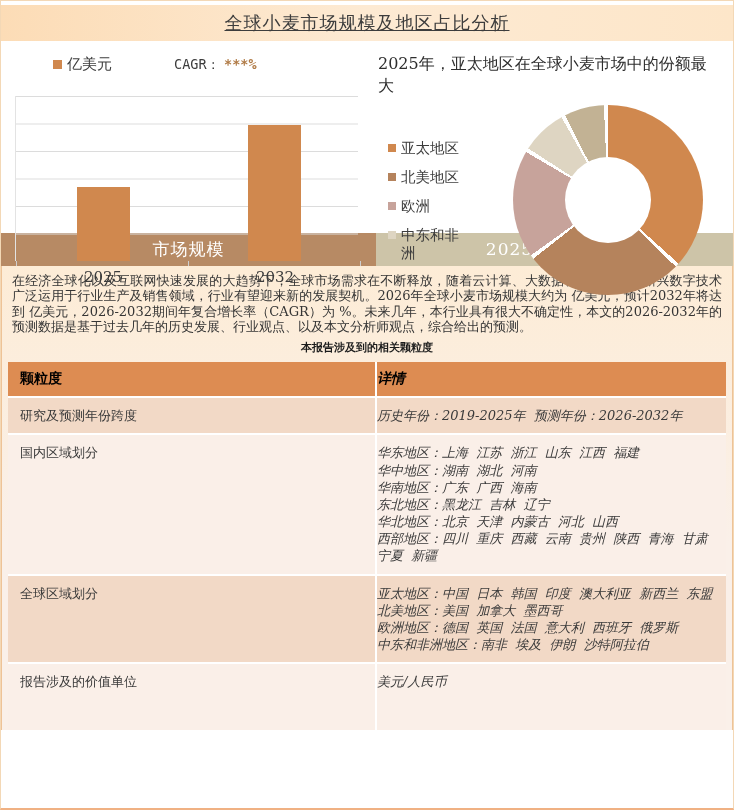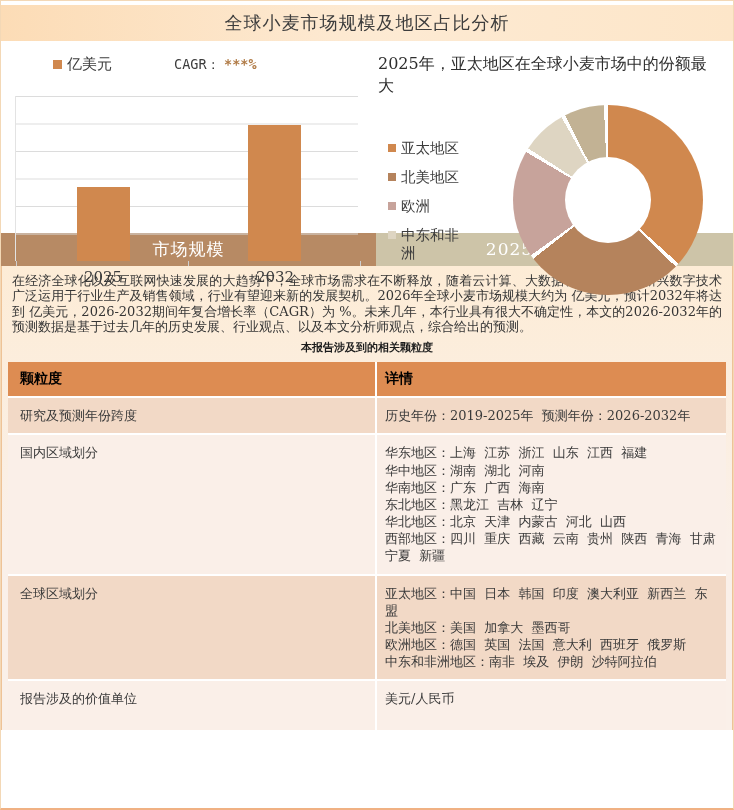--- a/index.html
+++ b/index.html
@@ -4,21 +4,21 @@
 <style>
   * { margin:0; padding:0; box-sizing:border-box; }
   body { background:#fff; font-family:"DejaVu Serif","Liberation Serif",serif; }
   .page { position:relative; width:734px; height:810px; background:#fff; overflow:hidden;
           border:1px solid #f3d8b6; border-bottom:2px solid #f0b183; }
 
   
   .title-bar { margin-top:4px; height:36px;
                background:linear-gradient(90deg,#fcdcb6,#fdead3,#fde6c9);
                display:flex; align-items:center; justify-content:center;
-               font-size:18px; color:#3d3d3d; letter-spacing:1px; }
+               font-size:18px; color:#3d3d3d; letter-spacing:1px;text-decoration:underline; }
 
   
   .charts { display:flex; height:192px; }
   .bar-panel { width:367px; padding:14px 6px 0 10px; position:relative; }
   .legend-row { display:flex; align-items:center; padding-left:42px; font-size:15px; color:#3c3c3c; }
   .legend-swatch { width:9px; height:9px; margin-right:5px; }
   .cagr { margin-left:62px; font-family:"DejaVu Sans Mono","Liberation Mono",monospace; font-size:13.5px; color:#3c3c3c; }
   .cagr-value { color:#b07a45; margin-left:4px; font-weight:bold; }
   .plot { position:relative; height:165px; margin:22px 4px 0 4px;
           background-image:linear-gradient(to bottom,#dcdcdc 1px,transparent 1px);
@@ -48,21 +48,21 @@
   .lower { height:464px; background:linear-gradient(#fdecd6,#faf0e9 60%);
            border-left:1px solid #eec397; border-right:1px solid #eec397;
            padding-top:5px; display:flex; flex-direction:column; }
   .intro { padding:2px 10px 3px 10px; font-size:13px; line-height:1.18; color:#353535; text-align:justify; }
   .table-heading { text-align:center; font-weight:bold; font-size:11px; color:#1c1c1c; margin:3px 0 7px; }
 
   .grain-table { margin:0 6px; flex:1; display:flex; flex-direction:column; font-size:13px; }
   .t-header { display:flex; color:#000000; font-weight:bold; font-size:14px; }
   .t-row { display:flex; border-top:2px solid #fff; color:#3a3a3a; }
   .col-l { width:367px; padding:9px 8px 9px 12px; }
-  .col-r { flex:1; padding:9px 8px 9px 8px; border-left:2px solid #fff; }
+  .col-r { flex:1; padding:9px 8px 9px 0; border-left:2px solid #fff;font-style:italic; }
   .t-header .col-l, .t-header .col-r { padding-top:8px; padding-bottom:8px; }
   .line { display:block; line-height:1.32; white-space:pre-wrap; }
   .t-row .col-l { line-height:1.32; }
   .t-row.grow { flex:1; }
 </style>
 </head>
 <body>
 
 <div class="page">
 

